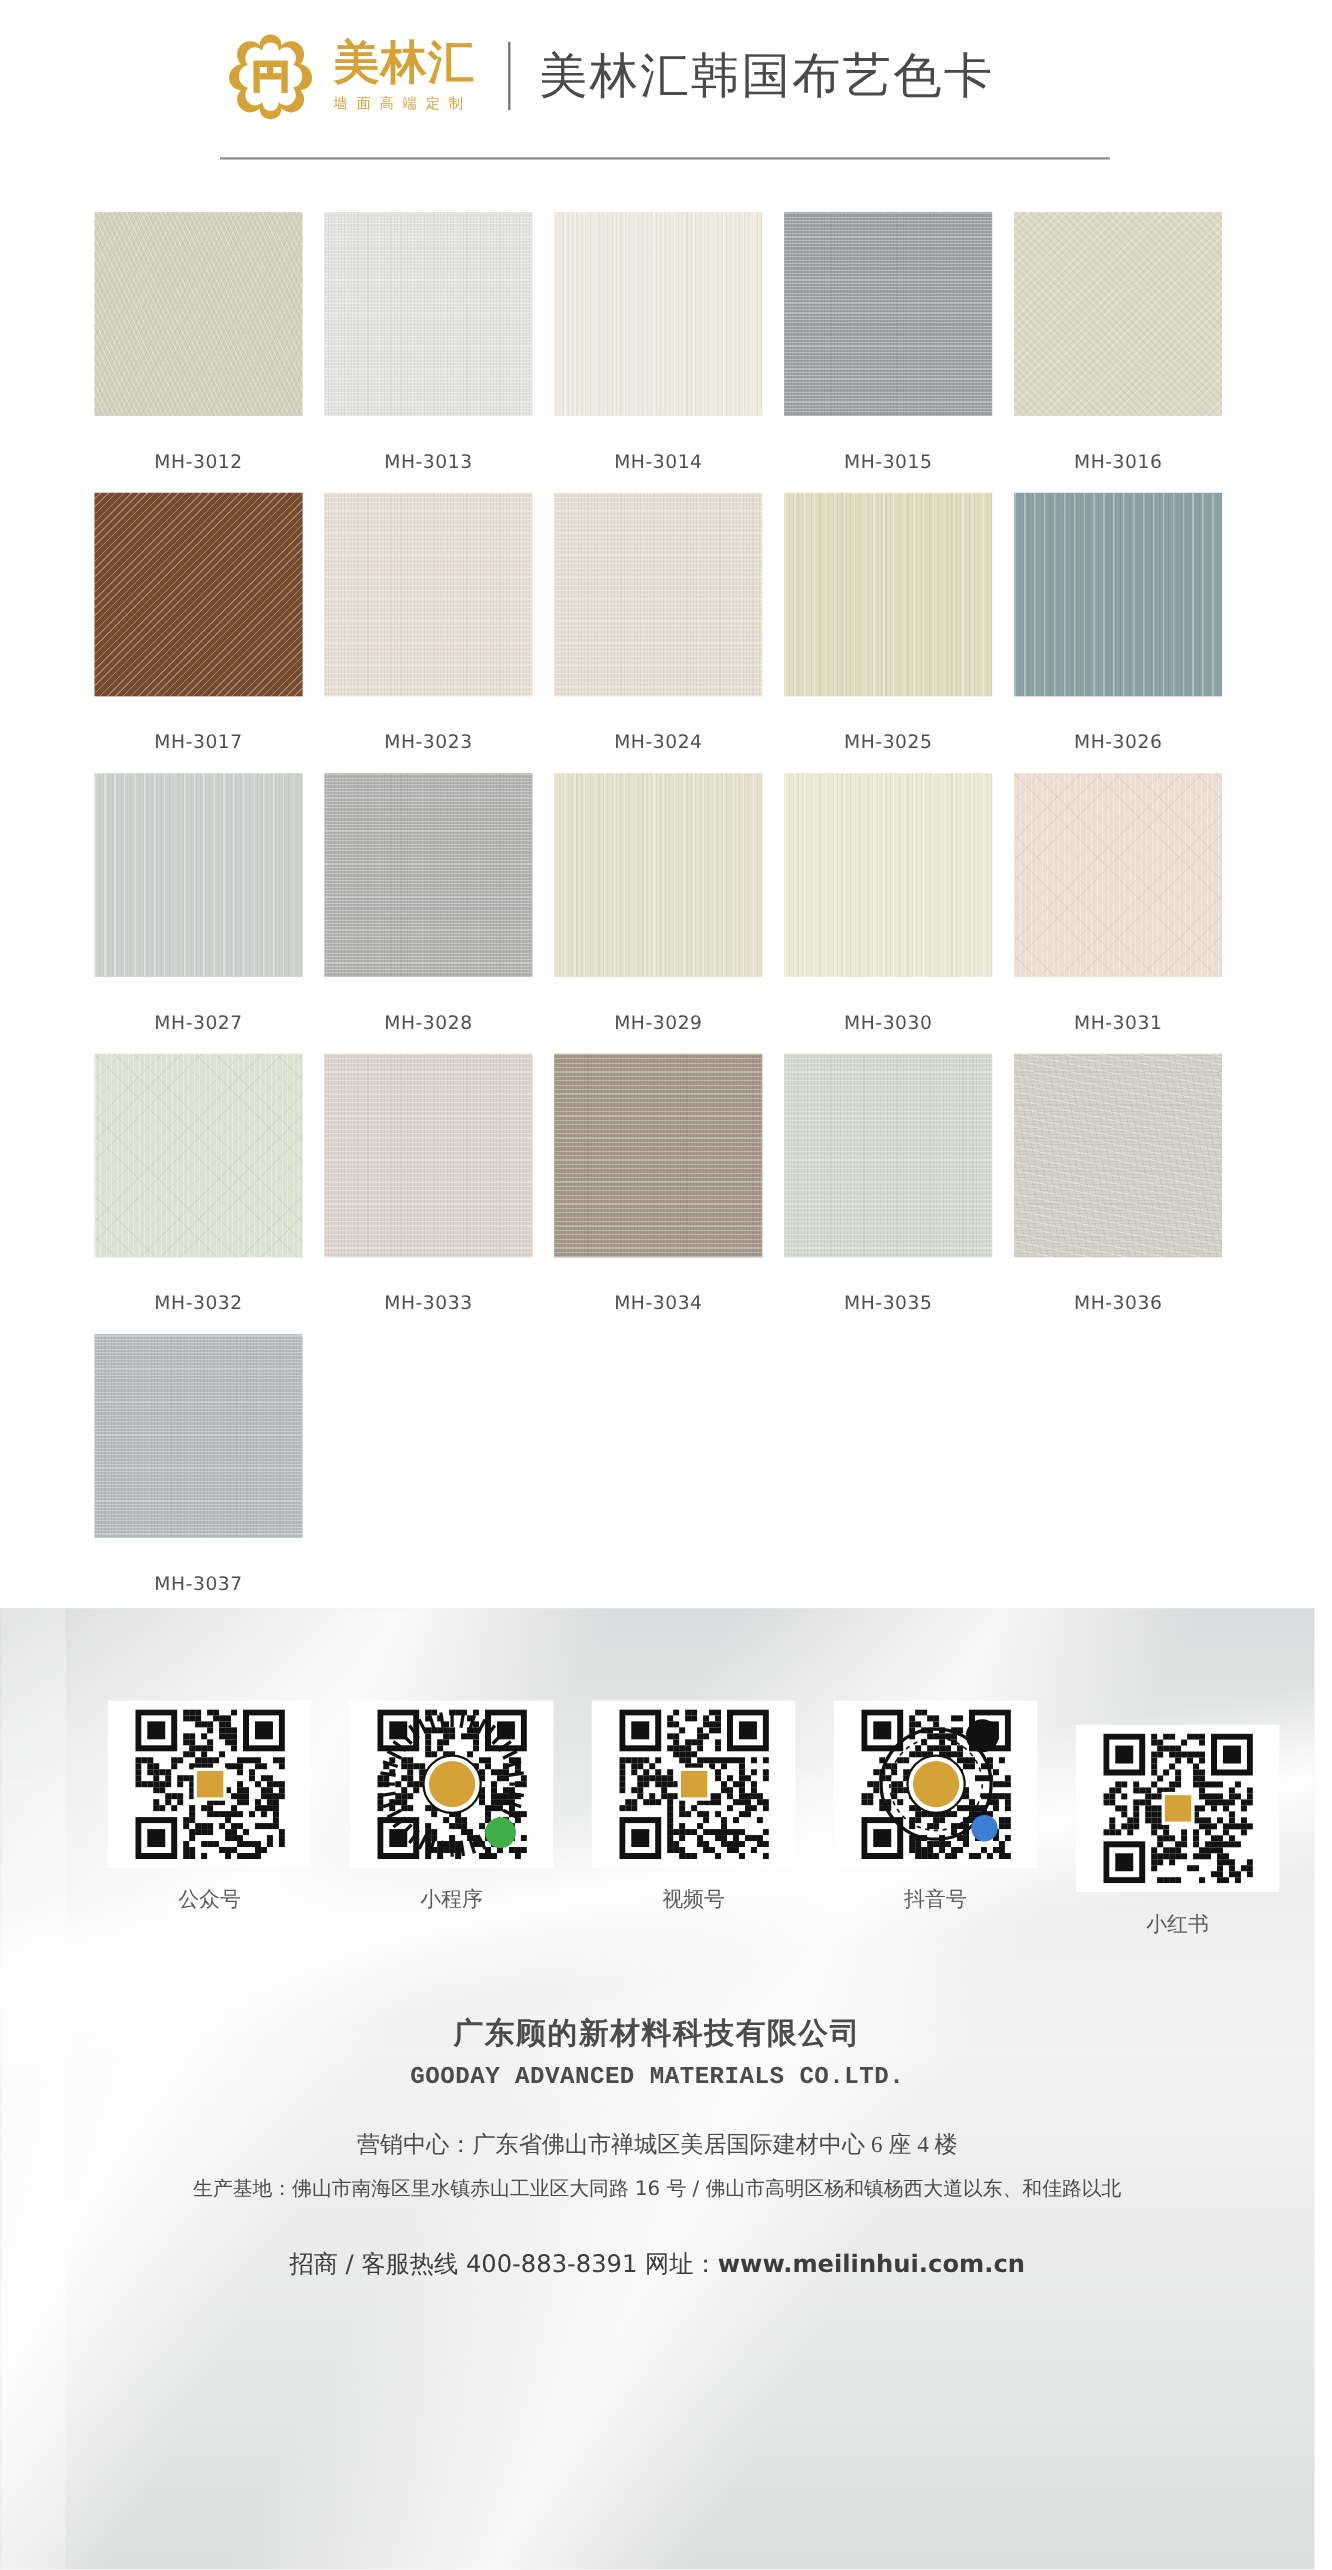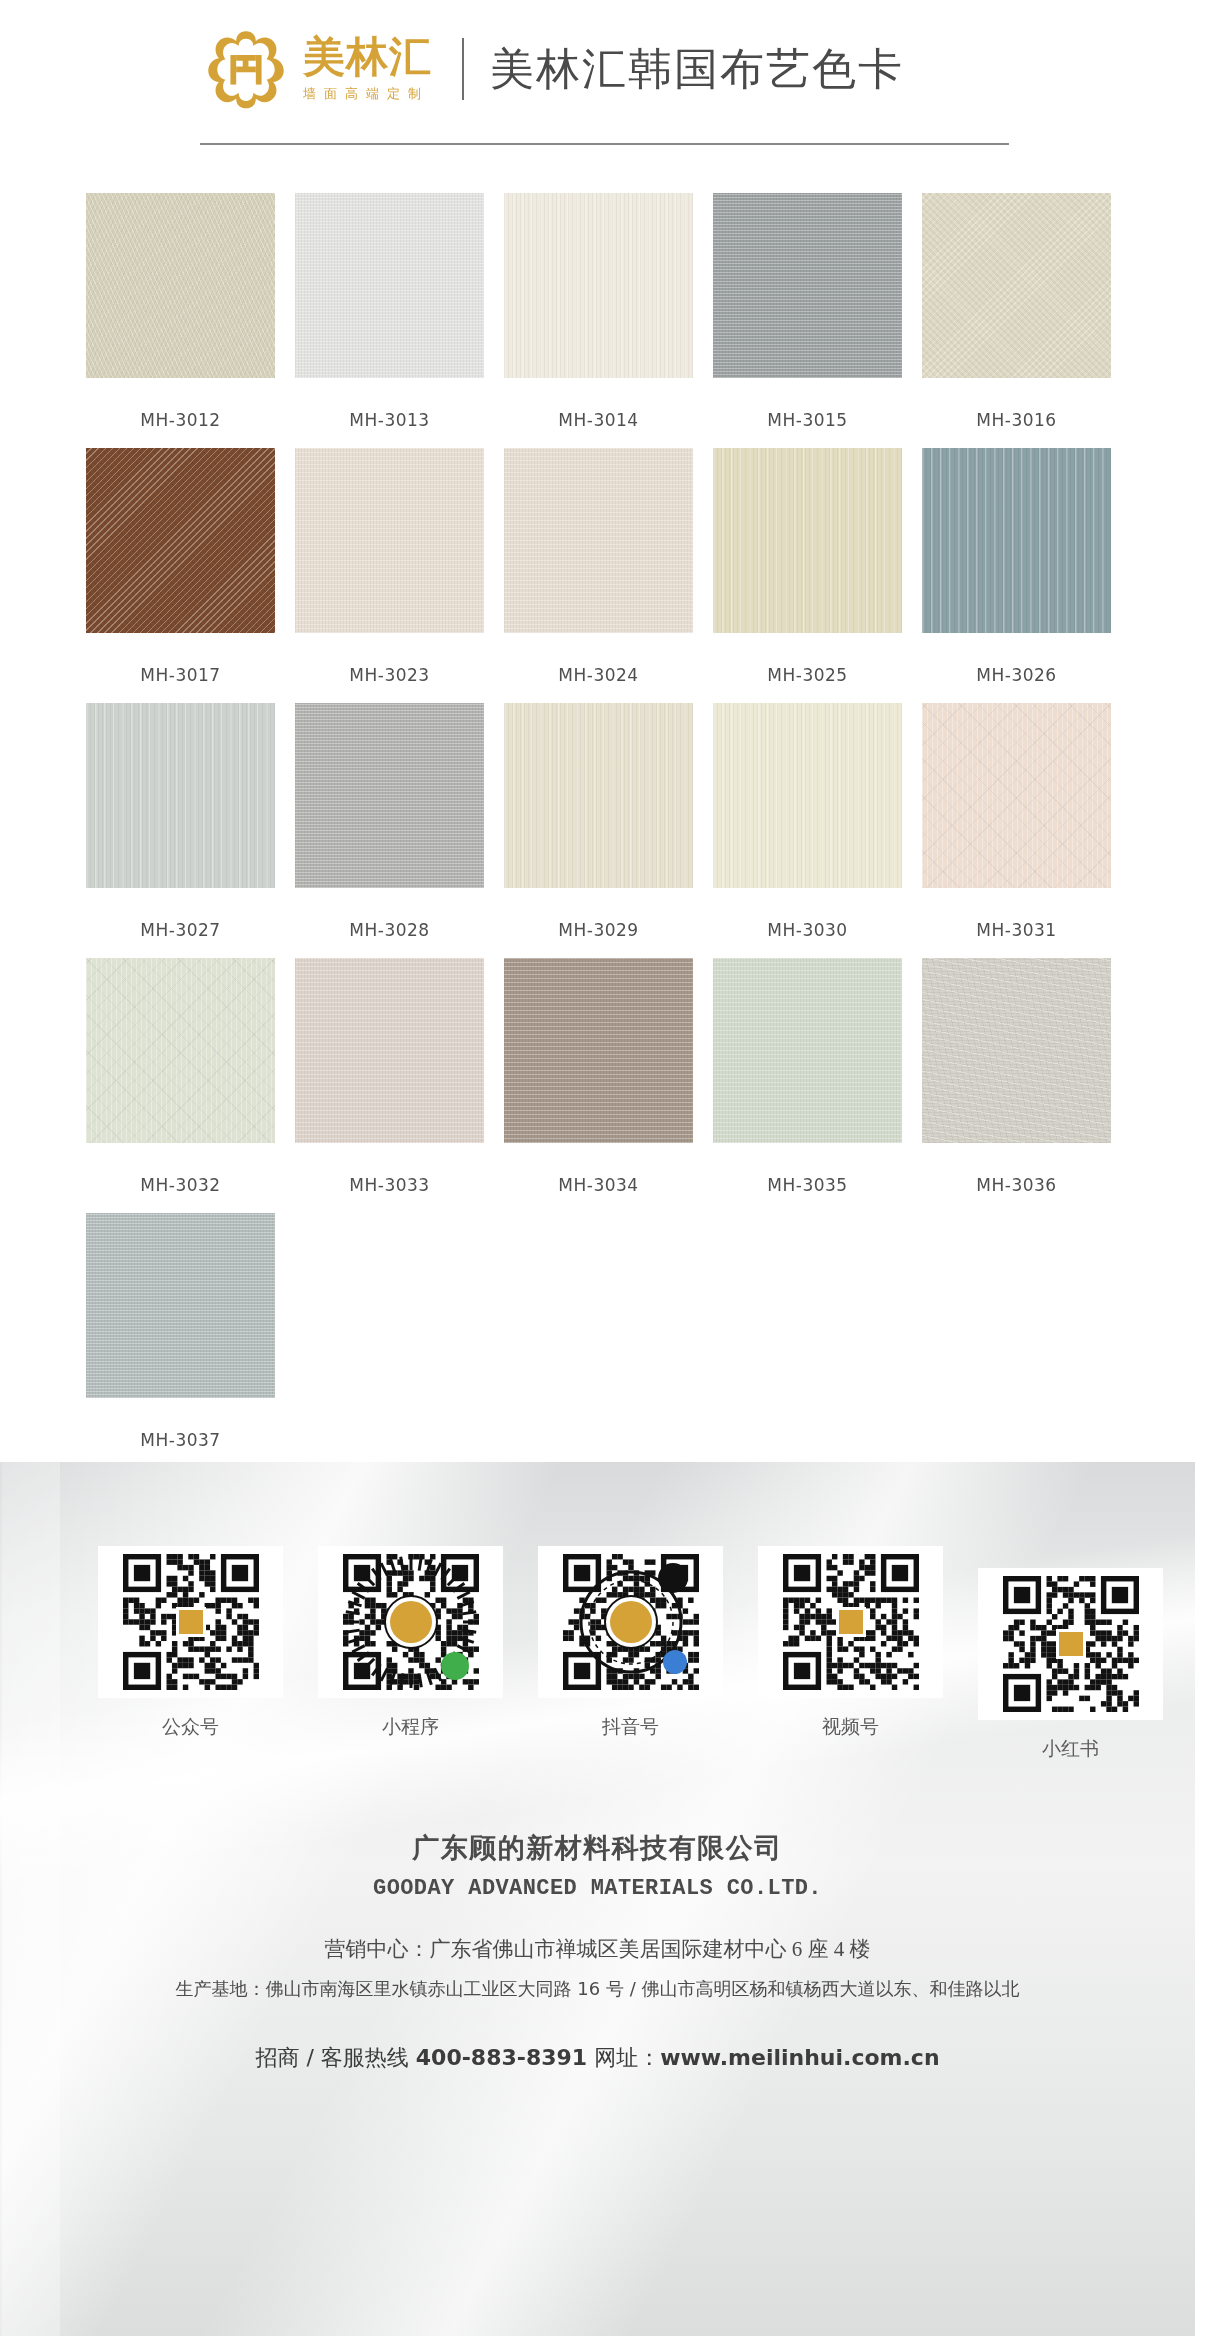--- a/index.html
+++ b/index.html
@@ -186,21 +186,21 @@
     margin-top: 14px;
     font-family: "DejaVu Sans", sans-serif;
   }
   .contact {
     text-align: center;
     font-size: 22px;
     color: #3c3c3c;
     margin-top: 42px;
     font-family: "DejaVu Sans", sans-serif;
   }
-  .contact b { font-weight: bold; }
+  .contact b { font-weight: normal; }
   .contact .site { font-weight: bold; }
 </style>
 </head>
 <body>
 
 <div class="header">
   <div class="header-inner">
 
     <div class="logo-mark">
       <svg width="82" height="82" viewBox="0 0 100 100">
@@ -861,237 +861,20 @@
             <rect x="0" y="0" width="38.080000000000005" height="38.080000000000005" fill="#111"></rect>
             <rect x="5.44" y="5.44" width="27.200000000000003" height="27.200000000000003" fill="#fff"></rect>
             <rect x="10.88" y="10.88" width="16.32" height="16.32" fill="#111"></rect>
                 <rect x="97.92" y="0" width="38.080000000000005" height="38.080000000000005" fill="#111"></rect>
             <rect x="103.36000000000001" y="5.44" width="27.200000000000003" height="27.200000000000003" fill="#fff"></rect>
             <rect x="108.80000000000001" y="10.88" width="16.32" height="16.32" fill="#111"></rect>
                 <rect x="0" y="97.92" width="38.080000000000005" height="38.080000000000005" fill="#111"></rect>
             <rect x="5.44" y="103.36000000000001" width="27.200000000000003" height="27.200000000000003" fill="#fff"></rect>
             <rect x="10.88" y="108.80000000000001" width="16.32" height="16.32" fill="#111"></rect>
             <rect x="48.96" y="0" width="5.44" height="5.44" fill="#111"></rect>
-                <rect x="54.400000000000006" y="0" width="5.44" height="5.44" fill="#111"></rect>
-                <rect x="43.52" y="5.44" width="5.44" height="5.44" fill="#111"></rect>
-                <rect x="59.84" y="5.44" width="5.44" height="5.44" fill="#111"></rect>
-                <rect x="65.28" y="5.44" width="5.44" height="5.44" fill="#111"></rect>
-                <rect x="81.60000000000001" y="5.44" width="5.44" height="5.44" fill="#111"></rect>
-                <rect x="87.04" y="5.44" width="5.44" height="5.44" fill="#111"></rect>
-                <rect x="43.52" y="10.88" width="5.44" height="5.44" fill="#111"></rect>
-                <rect x="48.96" y="10.88" width="5.44" height="5.44" fill="#111"></rect>
-                <rect x="65.28" y="10.88" width="5.44" height="5.44" fill="#111"></rect>
-                <rect x="43.52" y="16.32" width="5.44" height="5.44" fill="#111"></rect>
-                <rect x="54.400000000000006" y="16.32" width="5.44" height="5.44" fill="#111"></rect>
-                <rect x="59.84" y="16.32" width="5.44" height="5.44" fill="#111"></rect>
-                <rect x="70.72" y="16.32" width="5.44" height="5.44" fill="#111"></rect>
-                <rect x="81.60000000000001" y="16.32" width="5.44" height="5.44" fill="#111"></rect>
-                <rect x="87.04" y="16.32" width="5.44" height="5.44" fill="#111"></rect>
-                <rect x="43.52" y="21.76" width="5.44" height="5.44" fill="#111"></rect>
-                <rect x="59.84" y="21.76" width="5.44" height="5.44" fill="#111"></rect>
-                <rect x="65.28" y="21.76" width="5.44" height="5.44" fill="#111"></rect>
-                <rect x="70.72" y="21.76" width="5.44" height="5.44" fill="#111"></rect>
-                <rect x="76.16000000000001" y="21.76" width="5.44" height="5.44" fill="#111"></rect>
-                <rect x="81.60000000000001" y="21.76" width="5.44" height="5.44" fill="#111"></rect>
-                <rect x="54.400000000000006" y="27.200000000000003" width="5.44" height="5.44" fill="#111"></rect>
-                <rect x="70.72" y="27.200000000000003" width="5.44" height="5.44" fill="#111"></rect>
-                <rect x="81.60000000000001" y="27.200000000000003" width="5.44" height="5.44" fill="#111"></rect>
-                <rect x="48.96" y="32.64" width="5.44" height="5.44" fill="#111"></rect>
-                <rect x="59.84" y="32.64" width="5.44" height="5.44" fill="#111"></rect>
-                <rect x="65.28" y="32.64" width="5.44" height="5.44" fill="#111"></rect>
-                <rect x="70.72" y="32.64" width="5.44" height="5.44" fill="#111"></rect>
-                <rect x="76.16000000000001" y="32.64" width="5.44" height="5.44" fill="#111"></rect>
-                <rect x="87.04" y="32.64" width="5.44" height="5.44" fill="#111"></rect>
-                <rect x="43.52" y="38.080000000000005" width="5.44" height="5.44" fill="#111"></rect>
-                <rect x="48.96" y="38.080000000000005" width="5.44" height="5.44" fill="#111"></rect>
-                <rect x="54.400000000000006" y="38.080000000000005" width="5.44" height="5.44" fill="#111"></rect>
-                <rect x="59.84" y="38.080000000000005" width="5.44" height="5.44" fill="#111"></rect>
-                <rect x="70.72" y="38.080000000000005" width="5.44" height="5.44" fill="#111"></rect>
-                <rect x="76.16000000000001" y="38.080000000000005" width="5.44" height="5.44" fill="#111"></rect>
-                <rect x="81.60000000000001" y="38.080000000000005" width="5.44" height="5.44" fill="#111"></rect>
-                <rect x="87.04" y="38.080000000000005" width="5.44" height="5.44" fill="#111"></rect>
-                <rect x="16.32" y="43.52" width="5.44" height="5.44" fill="#111"></rect>
-                <rect x="32.64" y="43.52" width="5.44" height="5.44" fill="#111"></rect>
-                <rect x="38.080000000000005" y="43.52" width="5.44" height="5.44" fill="#111"></rect>
-                <rect x="59.84" y="43.52" width="5.44" height="5.44" fill="#111"></rect>
-                <rect x="65.28" y="43.52" width="5.44" height="5.44" fill="#111"></rect>
-                <rect x="70.72" y="43.52" width="5.44" height="5.44" fill="#111"></rect>
-                <rect x="76.16000000000001" y="43.52" width="5.44" height="5.44" fill="#111"></rect>
-                <rect x="87.04" y="43.52" width="5.44" height="5.44" fill="#111"></rect>
-                <rect x="92.48" y="43.52" width="5.44" height="5.44" fill="#111"></rect>
-                <rect x="97.92" y="43.52" width="5.44" height="5.44" fill="#111"></rect>
-                <rect x="114.24000000000001" y="43.52" width="5.44" height="5.44" fill="#111"></rect>
-                <rect x="125.12" y="43.52" width="5.44" height="5.44" fill="#111"></rect>
-                <rect x="21.76" y="48.96" width="5.44" height="5.44" fill="#111"></rect>
-                <rect x="27.200000000000003" y="48.96" width="5.44" height="5.44" fill="#111"></rect>
-                <rect x="92.48" y="48.96" width="5.44" height="5.44" fill="#111"></rect>
-                <rect x="97.92" y="48.96" width="5.44" height="5.44" fill="#111"></rect>
-                <rect x="108.80000000000001" y="48.96" width="5.44" height="5.44" fill="#111"></rect>
-                <rect x="114.24000000000001" y="48.96" width="5.44" height="5.44" fill="#111"></rect>
-                <rect x="10.88" y="54.400000000000006" width="5.44" height="5.44" fill="#111"></rect>
-                <rect x="16.32" y="54.400000000000006" width="5.44" height="5.44" fill="#111"></rect>
-                <rect x="27.200000000000003" y="54.400000000000006" width="5.44" height="5.44" fill="#111"></rect>
-                <rect x="38.080000000000005" y="54.400000000000006" width="5.44" height="5.44" fill="#111"></rect>
-                <rect x="43.52" y="54.400000000000006" width="5.44" height="5.44" fill="#111"></rect>
-                <rect x="87.04" y="54.400000000000006" width="5.44" height="5.44" fill="#111"></rect>
-                <rect x="119.68" y="54.400000000000006" width="5.44" height="5.44" fill="#111"></rect>
-                <rect x="16.32" y="59.84" width="5.44" height="5.44" fill="#111"></rect>
-                <rect x="21.76" y="59.84" width="5.44" height="5.44" fill="#111"></rect>
-                <rect x="38.080000000000005" y="59.84" width="5.44" height="5.44" fill="#111"></rect>
-                <rect x="87.04" y="59.84" width="5.44" height="5.44" fill="#111"></rect>
-                <rect x="103.36000000000001" y="59.84" width="5.44" height="5.44" fill="#111"></rect>
-                <rect x="108.80000000000001" y="59.84" width="5.44" height="5.44" fill="#111"></rect>
-                <rect x="114.24000000000001" y="59.84" width="5.44" height="5.44" fill="#111"></rect>
-                <rect x="130.56" y="59.84" width="5.44" height="5.44" fill="#111"></rect>
-                <rect x="5.44" y="65.28" width="5.44" height="5.44" fill="#111"></rect>
-                <rect x="10.88" y="65.28" width="5.44" height="5.44" fill="#111"></rect>
-                <rect x="27.200000000000003" y="65.28" width="5.44" height="5.44" fill="#111"></rect>
-                <rect x="32.64" y="65.28" width="5.44" height="5.44" fill="#111"></rect>
-                <rect x="119.68" y="65.28" width="5.44" height="5.44" fill="#111"></rect>
-                <rect x="125.12" y="65.28" width="5.44" height="5.44" fill="#111"></rect>
-                <rect x="130.56" y="65.28" width="5.44" height="5.44" fill="#111"></rect>
-                <rect x="10.88" y="70.72" width="5.44" height="5.44" fill="#111"></rect>
-                <rect x="27.200000000000003" y="70.72" width="5.44" height="5.44" fill="#111"></rect>
-                <rect x="32.64" y="70.72" width="5.44" height="5.44" fill="#111"></rect>
-                <rect x="38.080000000000005" y="70.72" width="5.44" height="5.44" fill="#111"></rect>
-                <rect x="43.52" y="70.72" width="5.44" height="5.44" fill="#111"></rect>
-                <rect x="92.48" y="70.72" width="5.44" height="5.44" fill="#111"></rect>
-                <rect x="0" y="76.16000000000001" width="5.44" height="5.44" fill="#111"></rect>
-                <rect x="5.44" y="76.16000000000001" width="5.44" height="5.44" fill="#111"></rect>
-                <rect x="27.200000000000003" y="76.16000000000001" width="5.44" height="5.44" fill="#111"></rect>
-                <rect x="43.52" y="76.16000000000001" width="5.44" height="5.44" fill="#111"></rect>
-                <rect x="87.04" y="76.16000000000001" width="5.44" height="5.44" fill="#111"></rect>
-                <rect x="92.48" y="76.16000000000001" width="5.44" height="5.44" fill="#111"></rect>
-                <rect x="108.80000000000001" y="76.16000000000001" width="5.44" height="5.44" fill="#111"></rect>
-                <rect x="114.24000000000001" y="76.16000000000001" width="5.44" height="5.44" fill="#111"></rect>
-                <rect x="119.68" y="76.16000000000001" width="5.44" height="5.44" fill="#111"></rect>
-                <rect x="125.12" y="76.16000000000001" width="5.44" height="5.44" fill="#111"></rect>
-                <rect x="130.56" y="76.16000000000001" width="5.44" height="5.44" fill="#111"></rect>
-                <rect x="0" y="81.60000000000001" width="5.44" height="5.44" fill="#111"></rect>
-                <rect x="5.44" y="81.60000000000001" width="5.44" height="5.44" fill="#111"></rect>
-                <rect x="16.32" y="81.60000000000001" width="5.44" height="5.44" fill="#111"></rect>
-                <rect x="21.76" y="81.60000000000001" width="5.44" height="5.44" fill="#111"></rect>
-                <rect x="32.64" y="81.60000000000001" width="5.44" height="5.44" fill="#111"></rect>
-                <rect x="97.92" y="81.60000000000001" width="5.44" height="5.44" fill="#111"></rect>
-                <rect x="114.24000000000001" y="81.60000000000001" width="5.44" height="5.44" fill="#111"></rect>
-                <rect x="119.68" y="81.60000000000001" width="5.44" height="5.44" fill="#111"></rect>
-                <rect x="130.56" y="81.60000000000001" width="5.44" height="5.44" fill="#111"></rect>
-                <rect x="16.32" y="87.04" width="5.44" height="5.44" fill="#111"></rect>
-                <rect x="21.76" y="87.04" width="5.44" height="5.44" fill="#111"></rect>
-                <rect x="43.52" y="87.04" width="5.44" height="5.44" fill="#111"></rect>
-                <rect x="48.96" y="87.04" width="5.44" height="5.44" fill="#111"></rect>
-                <rect x="59.84" y="87.04" width="5.44" height="5.44" fill="#111"></rect>
-                <rect x="70.72" y="87.04" width="5.44" height="5.44" fill="#111"></rect>
-                <rect x="76.16000000000001" y="87.04" width="5.44" height="5.44" fill="#111"></rect>
-                <rect x="87.04" y="87.04" width="5.44" height="5.44" fill="#111"></rect>
-                <rect x="92.48" y="87.04" width="5.44" height="5.44" fill="#111"></rect>
-                <rect x="97.92" y="87.04" width="5.44" height="5.44" fill="#111"></rect>
-                <rect x="103.36000000000001" y="87.04" width="5.44" height="5.44" fill="#111"></rect>
-                <rect x="108.80000000000001" y="87.04" width="5.44" height="5.44" fill="#111"></rect>
-                <rect x="119.68" y="87.04" width="5.44" height="5.44" fill="#111"></rect>
-                <rect x="130.56" y="87.04" width="5.44" height="5.44" fill="#111"></rect>
-                <rect x="48.96" y="92.48" width="5.44" height="5.44" fill="#111"></rect>
-                <rect x="54.400000000000006" y="92.48" width="5.44" height="5.44" fill="#111"></rect>
-                <rect x="59.84" y="92.48" width="5.44" height="5.44" fill="#111"></rect>
-                <rect x="65.28" y="92.48" width="5.44" height="5.44" fill="#111"></rect>
-                <rect x="70.72" y="92.48" width="5.44" height="5.44" fill="#111"></rect>
-                <rect x="76.16000000000001" y="92.48" width="5.44" height="5.44" fill="#111"></rect>
-                <rect x="81.60000000000001" y="92.48" width="5.44" height="5.44" fill="#111"></rect>
-                <rect x="97.92" y="92.48" width="5.44" height="5.44" fill="#111"></rect>
-                <rect x="103.36000000000001" y="92.48" width="5.44" height="5.44" fill="#111"></rect>
-                <rect x="108.80000000000001" y="92.48" width="5.44" height="5.44" fill="#111"></rect>
-                <rect x="114.24000000000001" y="92.48" width="5.44" height="5.44" fill="#111"></rect>
-                <rect x="43.52" y="97.92" width="5.44" height="5.44" fill="#111"></rect>
-                <rect x="48.96" y="97.92" width="5.44" height="5.44" fill="#111"></rect>
-                <rect x="65.28" y="97.92" width="5.44" height="5.44" fill="#111"></rect>
-                <rect x="70.72" y="97.92" width="5.44" height="5.44" fill="#111"></rect>
-                <rect x="92.48" y="97.92" width="5.44" height="5.44" fill="#111"></rect>
-                <rect x="97.92" y="97.92" width="5.44" height="5.44" fill="#111"></rect>
-                <rect x="103.36000000000001" y="97.92" width="5.44" height="5.44" fill="#111"></rect>
-                <rect x="125.12" y="97.92" width="5.44" height="5.44" fill="#111"></rect>
-                <rect x="130.56" y="97.92" width="5.44" height="5.44" fill="#111"></rect>
-                <rect x="43.52" y="103.36000000000001" width="5.44" height="5.44" fill="#111"></rect>
-                <rect x="59.84" y="103.36000000000001" width="5.44" height="5.44" fill="#111"></rect>
-                <rect x="65.28" y="103.36000000000001" width="5.44" height="5.44" fill="#111"></rect>
-                <rect x="81.60000000000001" y="103.36000000000001" width="5.44" height="5.44" fill="#111"></rect>
-                <rect x="87.04" y="103.36000000000001" width="5.44" height="5.44" fill="#111"></rect>
-                <rect x="92.48" y="103.36000000000001" width="5.44" height="5.44" fill="#111"></rect>
-                <rect x="103.36000000000001" y="103.36000000000001" width="5.44" height="5.44" fill="#111"></rect>
-                <rect x="108.80000000000001" y="103.36000000000001" width="5.44" height="5.44" fill="#111"></rect>
-                <rect x="114.24000000000001" y="103.36000000000001" width="5.44" height="5.44" fill="#111"></rect>
-                <rect x="125.12" y="103.36000000000001" width="5.44" height="5.44" fill="#111"></rect>
-                <rect x="130.56" y="103.36000000000001" width="5.44" height="5.44" fill="#111"></rect>
-                <rect x="81.60000000000001" y="108.80000000000001" width="5.44" height="5.44" fill="#111"></rect>
-                <rect x="92.48" y="108.80000000000001" width="5.44" height="5.44" fill="#111"></rect>
-                <rect x="103.36000000000001" y="108.80000000000001" width="5.44" height="5.44" fill="#111"></rect>
-                <rect x="114.24000000000001" y="108.80000000000001" width="5.44" height="5.44" fill="#111"></rect>
-                <rect x="119.68" y="108.80000000000001" width="5.44" height="5.44" fill="#111"></rect>
-                <rect x="43.52" y="114.24000000000001" width="5.44" height="5.44" fill="#111"></rect>
-                <rect x="48.96" y="114.24000000000001" width="5.44" height="5.44" fill="#111"></rect>
-                <rect x="54.400000000000006" y="114.24000000000001" width="5.44" height="5.44" fill="#111"></rect>
-                <rect x="70.72" y="114.24000000000001" width="5.44" height="5.44" fill="#111"></rect>
-                <rect x="87.04" y="114.24000000000001" width="5.44" height="5.44" fill="#111"></rect>
-                <rect x="92.48" y="114.24000000000001" width="5.44" height="5.44" fill="#111"></rect>
-                <rect x="103.36000000000001" y="114.24000000000001" width="5.44" height="5.44" fill="#111"></rect>
-                <rect x="108.80000000000001" y="114.24000000000001" width="5.44" height="5.44" fill="#111"></rect>
-                <rect x="119.68" y="114.24000000000001" width="5.44" height="5.44" fill="#111"></rect>
-                <rect x="130.56" y="114.24000000000001" width="5.44" height="5.44" fill="#111"></rect>
-                <rect x="43.52" y="119.68" width="5.44" height="5.44" fill="#111"></rect>
-                <rect x="48.96" y="119.68" width="5.44" height="5.44" fill="#111"></rect>
-                <rect x="59.84" y="119.68" width="5.44" height="5.44" fill="#111"></rect>
-                <rect x="65.28" y="119.68" width="5.44" height="5.44" fill="#111"></rect>
-                <rect x="70.72" y="119.68" width="5.44" height="5.44" fill="#111"></rect>
-                <rect x="76.16000000000001" y="119.68" width="5.44" height="5.44" fill="#111"></rect>
-                <rect x="92.48" y="119.68" width="5.44" height="5.44" fill="#111"></rect>
-                <rect x="125.12" y="119.68" width="5.44" height="5.44" fill="#111"></rect>
-                <rect x="43.52" y="125.12" width="5.44" height="5.44" fill="#111"></rect>
-                <rect x="48.96" y="125.12" width="5.44" height="5.44" fill="#111"></rect>
-                <rect x="54.400000000000006" y="125.12" width="5.44" height="5.44" fill="#111"></rect>
-                <rect x="59.84" y="125.12" width="5.44" height="5.44" fill="#111"></rect>
-                <rect x="70.72" y="125.12" width="5.44" height="5.44" fill="#111"></rect>
-                <rect x="81.60000000000001" y="125.12" width="5.44" height="5.44" fill="#111"></rect>
-                <rect x="87.04" y="125.12" width="5.44" height="5.44" fill="#111"></rect>
-                <rect x="108.80000000000001" y="125.12" width="5.44" height="5.44" fill="#111"></rect>
-                <rect x="119.68" y="125.12" width="5.44" height="5.44" fill="#111"></rect>
-                <rect x="125.12" y="125.12" width="5.44" height="5.44" fill="#111"></rect>
-                <rect x="48.96" y="130.56" width="5.44" height="5.44" fill="#111"></rect>
-                <rect x="54.400000000000006" y="130.56" width="5.44" height="5.44" fill="#111"></rect>
-                <rect x="59.84" y="130.56" width="5.44" height="5.44" fill="#111"></rect>
-                <rect x="65.28" y="130.56" width="5.44" height="5.44" fill="#111"></rect>
-                <rect x="76.16000000000001" y="130.56" width="5.44" height="5.44" fill="#111"></rect>
-                <rect x="81.60000000000001" y="130.56" width="5.44" height="5.44" fill="#111"></rect>
-                <rect x="97.92" y="130.56" width="5.44" height="5.44" fill="#111"></rect>
-                <rect x="103.36000000000001" y="130.56" width="5.44" height="5.44" fill="#111"></rect>
-                <rect x="114.24000000000001" y="130.56" width="5.44" height="5.44" fill="#111"></rect>
-                <rect x="125.12" y="130.56" width="5.44" height="5.44" fill="#111"></rect>
-                <rect x="130.56" y="130.56" width="5.44" height="5.44" fill="#111"></rect>
-                <circle cx="68" cy="68" r="50" fill="none" stroke="#111" stroke-width="3"></circle>
-             <circle cx="68" cy="68" r="42" fill="none" stroke="#111" stroke-width="1.5" stroke-dasharray="4 4"></circle>
-             <circle cx="68" cy="68" r="26" fill="#fff" stroke="#111" stroke-width="2"></circle>
-             <circle cx="68" cy="68" r="21" fill="#d4a237"></circle>
-             <circle cx="110" cy="24" r="15" fill="#111"></circle>
-             <circle cx="112" cy="108" r="12" fill="#3b7fd4"></circle>
-          </svg></div>
-          </div>
-          <div class="qr-label">抖音号</div>
-        </div>
-        <div class="qr-item">
-          <div class="qr-box">
-            <div class="qr-canvas"><svg width="136" height="136" viewBox="0 0 136 136">
-            <rect width="136" height="136" fill="#fff"></rect>
-            <rect x="0" y="0" width="38.080000000000005" height="38.080000000000005" fill="#111"></rect>
-            <rect x="5.44" y="5.44" width="27.200000000000003" height="27.200000000000003" fill="#fff"></rect>
-            <rect x="10.88" y="10.88" width="16.32" height="16.32" fill="#111"></rect>
-                <rect x="97.92" y="0" width="38.080000000000005" height="38.080000000000005" fill="#111"></rect>
-            <rect x="103.36000000000001" y="5.44" width="27.200000000000003" height="27.200000000000003" fill="#fff"></rect>
-            <rect x="108.80000000000001" y="10.88" width="16.32" height="16.32" fill="#111"></rect>
-                <rect x="0" y="97.92" width="38.080000000000005" height="38.080000000000005" fill="#111"></rect>
-            <rect x="5.44" y="103.36000000000001" width="27.200000000000003" height="27.200000000000003" fill="#fff"></rect>
-            <rect x="10.88" y="108.80000000000001" width="16.32" height="16.32" fill="#111"></rect>
-            <rect x="48.96" y="0" width="5.44" height="5.44" fill="#111"></rect>
                 <rect x="59.84" y="0" width="5.44" height="5.44" fill="#111"></rect>
                 <rect x="65.28" y="0" width="5.44" height="5.44" fill="#111"></rect>
                 <rect x="81.60000000000001" y="0" width="5.44" height="5.44" fill="#111"></rect>
                 <rect x="87.04" y="0" width="5.44" height="5.44" fill="#111"></rect>
                 <rect x="43.52" y="5.44" width="5.44" height="5.44" fill="#111"></rect>
                 <rect x="59.84" y="5.44" width="5.44" height="5.44" fill="#111"></rect>
                 <rect x="65.28" y="5.44" width="5.44" height="5.44" fill="#111"></rect>
                 <rect x="76.16000000000001" y="5.44" width="5.44" height="5.44" fill="#111"></rect>
                 <rect x="87.04" y="5.44" width="5.44" height="5.44" fill="#111"></rect>
                 <rect x="43.52" y="10.88" width="5.44" height="5.44" fill="#111"></rect>
@@ -1301,20 +1084,237 @@
                 <rect x="59.84" y="130.56" width="5.44" height="5.44" fill="#111"></rect>
                 <rect x="65.28" y="130.56" width="5.44" height="5.44" fill="#111"></rect>
                 <rect x="87.04" y="130.56" width="5.44" height="5.44" fill="#111"></rect>
                 <rect x="108.80000000000001" y="130.56" width="5.44" height="5.44" fill="#111"></rect>
                 <rect x="130.56" y="130.56" width="5.44" height="5.44" fill="#111"></rect>
                 <rect x="53" y="53" width="30" height="30" fill="#fff"></rect>
              <rect x="56" y="56" width="24" height="24" fill="#d4a237"></rect>
           </svg></div>
           </div>
           <div class="qr-label">视频号</div>
+        </div>
+        <div class="qr-item">
+          <div class="qr-box">
+            <div class="qr-canvas"><svg width="136" height="136" viewBox="0 0 136 136">
+            <rect width="136" height="136" fill="#fff"></rect>
+            <rect x="0" y="0" width="38.080000000000005" height="38.080000000000005" fill="#111"></rect>
+            <rect x="5.44" y="5.44" width="27.200000000000003" height="27.200000000000003" fill="#fff"></rect>
+            <rect x="10.88" y="10.88" width="16.32" height="16.32" fill="#111"></rect>
+                <rect x="97.92" y="0" width="38.080000000000005" height="38.080000000000005" fill="#111"></rect>
+            <rect x="103.36000000000001" y="5.44" width="27.200000000000003" height="27.200000000000003" fill="#fff"></rect>
+            <rect x="108.80000000000001" y="10.88" width="16.32" height="16.32" fill="#111"></rect>
+                <rect x="0" y="97.92" width="38.080000000000005" height="38.080000000000005" fill="#111"></rect>
+            <rect x="5.44" y="103.36000000000001" width="27.200000000000003" height="27.200000000000003" fill="#fff"></rect>
+            <rect x="10.88" y="108.80000000000001" width="16.32" height="16.32" fill="#111"></rect>
+            <rect x="48.96" y="0" width="5.44" height="5.44" fill="#111"></rect>
+                <rect x="54.400000000000006" y="0" width="5.44" height="5.44" fill="#111"></rect>
+                <rect x="43.52" y="5.44" width="5.44" height="5.44" fill="#111"></rect>
+                <rect x="59.84" y="5.44" width="5.44" height="5.44" fill="#111"></rect>
+                <rect x="65.28" y="5.44" width="5.44" height="5.44" fill="#111"></rect>
+                <rect x="81.60000000000001" y="5.44" width="5.44" height="5.44" fill="#111"></rect>
+                <rect x="87.04" y="5.44" width="5.44" height="5.44" fill="#111"></rect>
+                <rect x="43.52" y="10.88" width="5.44" height="5.44" fill="#111"></rect>
+                <rect x="48.96" y="10.88" width="5.44" height="5.44" fill="#111"></rect>
+                <rect x="65.28" y="10.88" width="5.44" height="5.44" fill="#111"></rect>
+                <rect x="43.52" y="16.32" width="5.44" height="5.44" fill="#111"></rect>
+                <rect x="54.400000000000006" y="16.32" width="5.44" height="5.44" fill="#111"></rect>
+                <rect x="59.84" y="16.32" width="5.44" height="5.44" fill="#111"></rect>
+                <rect x="70.72" y="16.32" width="5.44" height="5.44" fill="#111"></rect>
+                <rect x="81.60000000000001" y="16.32" width="5.44" height="5.44" fill="#111"></rect>
+                <rect x="87.04" y="16.32" width="5.44" height="5.44" fill="#111"></rect>
+                <rect x="43.52" y="21.76" width="5.44" height="5.44" fill="#111"></rect>
+                <rect x="59.84" y="21.76" width="5.44" height="5.44" fill="#111"></rect>
+                <rect x="65.28" y="21.76" width="5.44" height="5.44" fill="#111"></rect>
+                <rect x="70.72" y="21.76" width="5.44" height="5.44" fill="#111"></rect>
+                <rect x="76.16000000000001" y="21.76" width="5.44" height="5.44" fill="#111"></rect>
+                <rect x="81.60000000000001" y="21.76" width="5.44" height="5.44" fill="#111"></rect>
+                <rect x="54.400000000000006" y="27.200000000000003" width="5.44" height="5.44" fill="#111"></rect>
+                <rect x="70.72" y="27.200000000000003" width="5.44" height="5.44" fill="#111"></rect>
+                <rect x="81.60000000000001" y="27.200000000000003" width="5.44" height="5.44" fill="#111"></rect>
+                <rect x="48.96" y="32.64" width="5.44" height="5.44" fill="#111"></rect>
+                <rect x="59.84" y="32.64" width="5.44" height="5.44" fill="#111"></rect>
+                <rect x="65.28" y="32.64" width="5.44" height="5.44" fill="#111"></rect>
+                <rect x="70.72" y="32.64" width="5.44" height="5.44" fill="#111"></rect>
+                <rect x="76.16000000000001" y="32.64" width="5.44" height="5.44" fill="#111"></rect>
+                <rect x="87.04" y="32.64" width="5.44" height="5.44" fill="#111"></rect>
+                <rect x="43.52" y="38.080000000000005" width="5.44" height="5.44" fill="#111"></rect>
+                <rect x="48.96" y="38.080000000000005" width="5.44" height="5.44" fill="#111"></rect>
+                <rect x="54.400000000000006" y="38.080000000000005" width="5.44" height="5.44" fill="#111"></rect>
+                <rect x="59.84" y="38.080000000000005" width="5.44" height="5.44" fill="#111"></rect>
+                <rect x="70.72" y="38.080000000000005" width="5.44" height="5.44" fill="#111"></rect>
+                <rect x="76.16000000000001" y="38.080000000000005" width="5.44" height="5.44" fill="#111"></rect>
+                <rect x="81.60000000000001" y="38.080000000000005" width="5.44" height="5.44" fill="#111"></rect>
+                <rect x="87.04" y="38.080000000000005" width="5.44" height="5.44" fill="#111"></rect>
+                <rect x="16.32" y="43.52" width="5.44" height="5.44" fill="#111"></rect>
+                <rect x="32.64" y="43.52" width="5.44" height="5.44" fill="#111"></rect>
+                <rect x="38.080000000000005" y="43.52" width="5.44" height="5.44" fill="#111"></rect>
+                <rect x="59.84" y="43.52" width="5.44" height="5.44" fill="#111"></rect>
+                <rect x="65.28" y="43.52" width="5.44" height="5.44" fill="#111"></rect>
+                <rect x="70.72" y="43.52" width="5.44" height="5.44" fill="#111"></rect>
+                <rect x="76.16000000000001" y="43.52" width="5.44" height="5.44" fill="#111"></rect>
+                <rect x="87.04" y="43.52" width="5.44" height="5.44" fill="#111"></rect>
+                <rect x="92.48" y="43.52" width="5.44" height="5.44" fill="#111"></rect>
+                <rect x="97.92" y="43.52" width="5.44" height="5.44" fill="#111"></rect>
+                <rect x="114.24000000000001" y="43.52" width="5.44" height="5.44" fill="#111"></rect>
+                <rect x="125.12" y="43.52" width="5.44" height="5.44" fill="#111"></rect>
+                <rect x="21.76" y="48.96" width="5.44" height="5.44" fill="#111"></rect>
+                <rect x="27.200000000000003" y="48.96" width="5.44" height="5.44" fill="#111"></rect>
+                <rect x="92.48" y="48.96" width="5.44" height="5.44" fill="#111"></rect>
+                <rect x="97.92" y="48.96" width="5.44" height="5.44" fill="#111"></rect>
+                <rect x="108.80000000000001" y="48.96" width="5.44" height="5.44" fill="#111"></rect>
+                <rect x="114.24000000000001" y="48.96" width="5.44" height="5.44" fill="#111"></rect>
+                <rect x="10.88" y="54.400000000000006" width="5.44" height="5.44" fill="#111"></rect>
+                <rect x="16.32" y="54.400000000000006" width="5.44" height="5.44" fill="#111"></rect>
+                <rect x="27.200000000000003" y="54.400000000000006" width="5.44" height="5.44" fill="#111"></rect>
+                <rect x="38.080000000000005" y="54.400000000000006" width="5.44" height="5.44" fill="#111"></rect>
+                <rect x="43.52" y="54.400000000000006" width="5.44" height="5.44" fill="#111"></rect>
+                <rect x="87.04" y="54.400000000000006" width="5.44" height="5.44" fill="#111"></rect>
+                <rect x="119.68" y="54.400000000000006" width="5.44" height="5.44" fill="#111"></rect>
+                <rect x="16.32" y="59.84" width="5.44" height="5.44" fill="#111"></rect>
+                <rect x="21.76" y="59.84" width="5.44" height="5.44" fill="#111"></rect>
+                <rect x="38.080000000000005" y="59.84" width="5.44" height="5.44" fill="#111"></rect>
+                <rect x="87.04" y="59.84" width="5.44" height="5.44" fill="#111"></rect>
+                <rect x="103.36000000000001" y="59.84" width="5.44" height="5.44" fill="#111"></rect>
+                <rect x="108.80000000000001" y="59.84" width="5.44" height="5.44" fill="#111"></rect>
+                <rect x="114.24000000000001" y="59.84" width="5.44" height="5.44" fill="#111"></rect>
+                <rect x="130.56" y="59.84" width="5.44" height="5.44" fill="#111"></rect>
+                <rect x="5.44" y="65.28" width="5.44" height="5.44" fill="#111"></rect>
+                <rect x="10.88" y="65.28" width="5.44" height="5.44" fill="#111"></rect>
+                <rect x="27.200000000000003" y="65.28" width="5.44" height="5.44" fill="#111"></rect>
+                <rect x="32.64" y="65.28" width="5.44" height="5.44" fill="#111"></rect>
+                <rect x="119.68" y="65.28" width="5.44" height="5.44" fill="#111"></rect>
+                <rect x="125.12" y="65.28" width="5.44" height="5.44" fill="#111"></rect>
+                <rect x="130.56" y="65.28" width="5.44" height="5.44" fill="#111"></rect>
+                <rect x="10.88" y="70.72" width="5.44" height="5.44" fill="#111"></rect>
+                <rect x="27.200000000000003" y="70.72" width="5.44" height="5.44" fill="#111"></rect>
+                <rect x="32.64" y="70.72" width="5.44" height="5.44" fill="#111"></rect>
+                <rect x="38.080000000000005" y="70.72" width="5.44" height="5.44" fill="#111"></rect>
+                <rect x="43.52" y="70.72" width="5.44" height="5.44" fill="#111"></rect>
+                <rect x="92.48" y="70.72" width="5.44" height="5.44" fill="#111"></rect>
+                <rect x="0" y="76.16000000000001" width="5.44" height="5.44" fill="#111"></rect>
+                <rect x="5.44" y="76.16000000000001" width="5.44" height="5.44" fill="#111"></rect>
+                <rect x="27.200000000000003" y="76.16000000000001" width="5.44" height="5.44" fill="#111"></rect>
+                <rect x="43.52" y="76.16000000000001" width="5.44" height="5.44" fill="#111"></rect>
+                <rect x="87.04" y="76.16000000000001" width="5.44" height="5.44" fill="#111"></rect>
+                <rect x="92.48" y="76.16000000000001" width="5.44" height="5.44" fill="#111"></rect>
+                <rect x="108.80000000000001" y="76.16000000000001" width="5.44" height="5.44" fill="#111"></rect>
+                <rect x="114.24000000000001" y="76.16000000000001" width="5.44" height="5.44" fill="#111"></rect>
+                <rect x="119.68" y="76.16000000000001" width="5.44" height="5.44" fill="#111"></rect>
+                <rect x="125.12" y="76.16000000000001" width="5.44" height="5.44" fill="#111"></rect>
+                <rect x="130.56" y="76.16000000000001" width="5.44" height="5.44" fill="#111"></rect>
+                <rect x="0" y="81.60000000000001" width="5.44" height="5.44" fill="#111"></rect>
+                <rect x="5.44" y="81.60000000000001" width="5.44" height="5.44" fill="#111"></rect>
+                <rect x="16.32" y="81.60000000000001" width="5.44" height="5.44" fill="#111"></rect>
+                <rect x="21.76" y="81.60000000000001" width="5.44" height="5.44" fill="#111"></rect>
+                <rect x="32.64" y="81.60000000000001" width="5.44" height="5.44" fill="#111"></rect>
+                <rect x="97.92" y="81.60000000000001" width="5.44" height="5.44" fill="#111"></rect>
+                <rect x="114.24000000000001" y="81.60000000000001" width="5.44" height="5.44" fill="#111"></rect>
+                <rect x="119.68" y="81.60000000000001" width="5.44" height="5.44" fill="#111"></rect>
+                <rect x="130.56" y="81.60000000000001" width="5.44" height="5.44" fill="#111"></rect>
+                <rect x="16.32" y="87.04" width="5.44" height="5.44" fill="#111"></rect>
+                <rect x="21.76" y="87.04" width="5.44" height="5.44" fill="#111"></rect>
+                <rect x="43.52" y="87.04" width="5.44" height="5.44" fill="#111"></rect>
+                <rect x="48.96" y="87.04" width="5.44" height="5.44" fill="#111"></rect>
+                <rect x="59.84" y="87.04" width="5.44" height="5.44" fill="#111"></rect>
+                <rect x="70.72" y="87.04" width="5.44" height="5.44" fill="#111"></rect>
+                <rect x="76.16000000000001" y="87.04" width="5.44" height="5.44" fill="#111"></rect>
+                <rect x="87.04" y="87.04" width="5.44" height="5.44" fill="#111"></rect>
+                <rect x="92.48" y="87.04" width="5.44" height="5.44" fill="#111"></rect>
+                <rect x="97.92" y="87.04" width="5.44" height="5.44" fill="#111"></rect>
+                <rect x="103.36000000000001" y="87.04" width="5.44" height="5.44" fill="#111"></rect>
+                <rect x="108.80000000000001" y="87.04" width="5.44" height="5.44" fill="#111"></rect>
+                <rect x="119.68" y="87.04" width="5.44" height="5.44" fill="#111"></rect>
+                <rect x="130.56" y="87.04" width="5.44" height="5.44" fill="#111"></rect>
+                <rect x="48.96" y="92.48" width="5.44" height="5.44" fill="#111"></rect>
+                <rect x="54.400000000000006" y="92.48" width="5.44" height="5.44" fill="#111"></rect>
+                <rect x="59.84" y="92.48" width="5.44" height="5.44" fill="#111"></rect>
+                <rect x="65.28" y="92.48" width="5.44" height="5.44" fill="#111"></rect>
+                <rect x="70.72" y="92.48" width="5.44" height="5.44" fill="#111"></rect>
+                <rect x="76.16000000000001" y="92.48" width="5.44" height="5.44" fill="#111"></rect>
+                <rect x="81.60000000000001" y="92.48" width="5.44" height="5.44" fill="#111"></rect>
+                <rect x="97.92" y="92.48" width="5.44" height="5.44" fill="#111"></rect>
+                <rect x="103.36000000000001" y="92.48" width="5.44" height="5.44" fill="#111"></rect>
+                <rect x="108.80000000000001" y="92.48" width="5.44" height="5.44" fill="#111"></rect>
+                <rect x="114.24000000000001" y="92.48" width="5.44" height="5.44" fill="#111"></rect>
+                <rect x="43.52" y="97.92" width="5.44" height="5.44" fill="#111"></rect>
+                <rect x="48.96" y="97.92" width="5.44" height="5.44" fill="#111"></rect>
+                <rect x="65.28" y="97.92" width="5.44" height="5.44" fill="#111"></rect>
+                <rect x="70.72" y="97.92" width="5.44" height="5.44" fill="#111"></rect>
+                <rect x="92.48" y="97.92" width="5.44" height="5.44" fill="#111"></rect>
+                <rect x="97.92" y="97.92" width="5.44" height="5.44" fill="#111"></rect>
+                <rect x="103.36000000000001" y="97.92" width="5.44" height="5.44" fill="#111"></rect>
+                <rect x="125.12" y="97.92" width="5.44" height="5.44" fill="#111"></rect>
+                <rect x="130.56" y="97.92" width="5.44" height="5.44" fill="#111"></rect>
+                <rect x="43.52" y="103.36000000000001" width="5.44" height="5.44" fill="#111"></rect>
+                <rect x="59.84" y="103.36000000000001" width="5.44" height="5.44" fill="#111"></rect>
+                <rect x="65.28" y="103.36000000000001" width="5.44" height="5.44" fill="#111"></rect>
+                <rect x="81.60000000000001" y="103.36000000000001" width="5.44" height="5.44" fill="#111"></rect>
+                <rect x="87.04" y="103.36000000000001" width="5.44" height="5.44" fill="#111"></rect>
+                <rect x="92.48" y="103.36000000000001" width="5.44" height="5.44" fill="#111"></rect>
+                <rect x="103.36000000000001" y="103.36000000000001" width="5.44" height="5.44" fill="#111"></rect>
+                <rect x="108.80000000000001" y="103.36000000000001" width="5.44" height="5.44" fill="#111"></rect>
+                <rect x="114.24000000000001" y="103.36000000000001" width="5.44" height="5.44" fill="#111"></rect>
+                <rect x="125.12" y="103.36000000000001" width="5.44" height="5.44" fill="#111"></rect>
+                <rect x="130.56" y="103.36000000000001" width="5.44" height="5.44" fill="#111"></rect>
+                <rect x="81.60000000000001" y="108.80000000000001" width="5.44" height="5.44" fill="#111"></rect>
+                <rect x="92.48" y="108.80000000000001" width="5.44" height="5.44" fill="#111"></rect>
+                <rect x="103.36000000000001" y="108.80000000000001" width="5.44" height="5.44" fill="#111"></rect>
+                <rect x="114.24000000000001" y="108.80000000000001" width="5.44" height="5.44" fill="#111"></rect>
+                <rect x="119.68" y="108.80000000000001" width="5.44" height="5.44" fill="#111"></rect>
+                <rect x="43.52" y="114.24000000000001" width="5.44" height="5.44" fill="#111"></rect>
+                <rect x="48.96" y="114.24000000000001" width="5.44" height="5.44" fill="#111"></rect>
+                <rect x="54.400000000000006" y="114.24000000000001" width="5.44" height="5.44" fill="#111"></rect>
+                <rect x="70.72" y="114.24000000000001" width="5.44" height="5.44" fill="#111"></rect>
+                <rect x="87.04" y="114.24000000000001" width="5.44" height="5.44" fill="#111"></rect>
+                <rect x="92.48" y="114.24000000000001" width="5.44" height="5.44" fill="#111"></rect>
+                <rect x="103.36000000000001" y="114.24000000000001" width="5.44" height="5.44" fill="#111"></rect>
+                <rect x="108.80000000000001" y="114.24000000000001" width="5.44" height="5.44" fill="#111"></rect>
+                <rect x="119.68" y="114.24000000000001" width="5.44" height="5.44" fill="#111"></rect>
+                <rect x="130.56" y="114.24000000000001" width="5.44" height="5.44" fill="#111"></rect>
+                <rect x="43.52" y="119.68" width="5.44" height="5.44" fill="#111"></rect>
+                <rect x="48.96" y="119.68" width="5.44" height="5.44" fill="#111"></rect>
+                <rect x="59.84" y="119.68" width="5.44" height="5.44" fill="#111"></rect>
+                <rect x="65.28" y="119.68" width="5.44" height="5.44" fill="#111"></rect>
+                <rect x="70.72" y="119.68" width="5.44" height="5.44" fill="#111"></rect>
+                <rect x="76.16000000000001" y="119.68" width="5.44" height="5.44" fill="#111"></rect>
+                <rect x="92.48" y="119.68" width="5.44" height="5.44" fill="#111"></rect>
+                <rect x="125.12" y="119.68" width="5.44" height="5.44" fill="#111"></rect>
+                <rect x="43.52" y="125.12" width="5.44" height="5.44" fill="#111"></rect>
+                <rect x="48.96" y="125.12" width="5.44" height="5.44" fill="#111"></rect>
+                <rect x="54.400000000000006" y="125.12" width="5.44" height="5.44" fill="#111"></rect>
+                <rect x="59.84" y="125.12" width="5.44" height="5.44" fill="#111"></rect>
+                <rect x="70.72" y="125.12" width="5.44" height="5.44" fill="#111"></rect>
+                <rect x="81.60000000000001" y="125.12" width="5.44" height="5.44" fill="#111"></rect>
+                <rect x="87.04" y="125.12" width="5.44" height="5.44" fill="#111"></rect>
+                <rect x="108.80000000000001" y="125.12" width="5.44" height="5.44" fill="#111"></rect>
+                <rect x="119.68" y="125.12" width="5.44" height="5.44" fill="#111"></rect>
+                <rect x="125.12" y="125.12" width="5.44" height="5.44" fill="#111"></rect>
+                <rect x="48.96" y="130.56" width="5.44" height="5.44" fill="#111"></rect>
+                <rect x="54.400000000000006" y="130.56" width="5.44" height="5.44" fill="#111"></rect>
+                <rect x="59.84" y="130.56" width="5.44" height="5.44" fill="#111"></rect>
+                <rect x="65.28" y="130.56" width="5.44" height="5.44" fill="#111"></rect>
+                <rect x="76.16000000000001" y="130.56" width="5.44" height="5.44" fill="#111"></rect>
+                <rect x="81.60000000000001" y="130.56" width="5.44" height="5.44" fill="#111"></rect>
+                <rect x="97.92" y="130.56" width="5.44" height="5.44" fill="#111"></rect>
+                <rect x="103.36000000000001" y="130.56" width="5.44" height="5.44" fill="#111"></rect>
+                <rect x="114.24000000000001" y="130.56" width="5.44" height="5.44" fill="#111"></rect>
+                <rect x="125.12" y="130.56" width="5.44" height="5.44" fill="#111"></rect>
+                <rect x="130.56" y="130.56" width="5.44" height="5.44" fill="#111"></rect>
+                <circle cx="68" cy="68" r="50" fill="none" stroke="#111" stroke-width="3"></circle>
+             <circle cx="68" cy="68" r="42" fill="none" stroke="#111" stroke-width="1.5" stroke-dasharray="4 4"></circle>
+             <circle cx="68" cy="68" r="26" fill="#fff" stroke="#111" stroke-width="2"></circle>
+             <circle cx="68" cy="68" r="21" fill="#d4a237"></circle>
+             <circle cx="110" cy="24" r="15" fill="#111"></circle>
+             <circle cx="112" cy="108" r="12" fill="#3b7fd4"></circle>
+          </svg></div>
+          </div>
+          <div class="qr-label">抖音号</div>
         </div>
         <div class="qr-item lifted">
           <div class="qr-box">
             <div class="qr-canvas"><svg width="136" height="136" viewBox="0 0 136 136">
             <rect width="136" height="136" fill="#fff"></rect>
             <rect x="0" y="0" width="38.080000000000005" height="38.080000000000005" fill="#111"></rect>
             <rect x="5.44" y="5.44" width="27.200000000000003" height="27.200000000000003" fill="#fff"></rect>
             <rect x="10.88" y="10.88" width="16.32" height="16.32" fill="#111"></rect>
                 <rect x="97.92" y="0" width="38.080000000000005" height="38.080000000000005" fill="#111"></rect>
             <rect x="103.36000000000001" y="5.44" width="27.200000000000003" height="27.200000000000003" fill="#fff"></rect>

